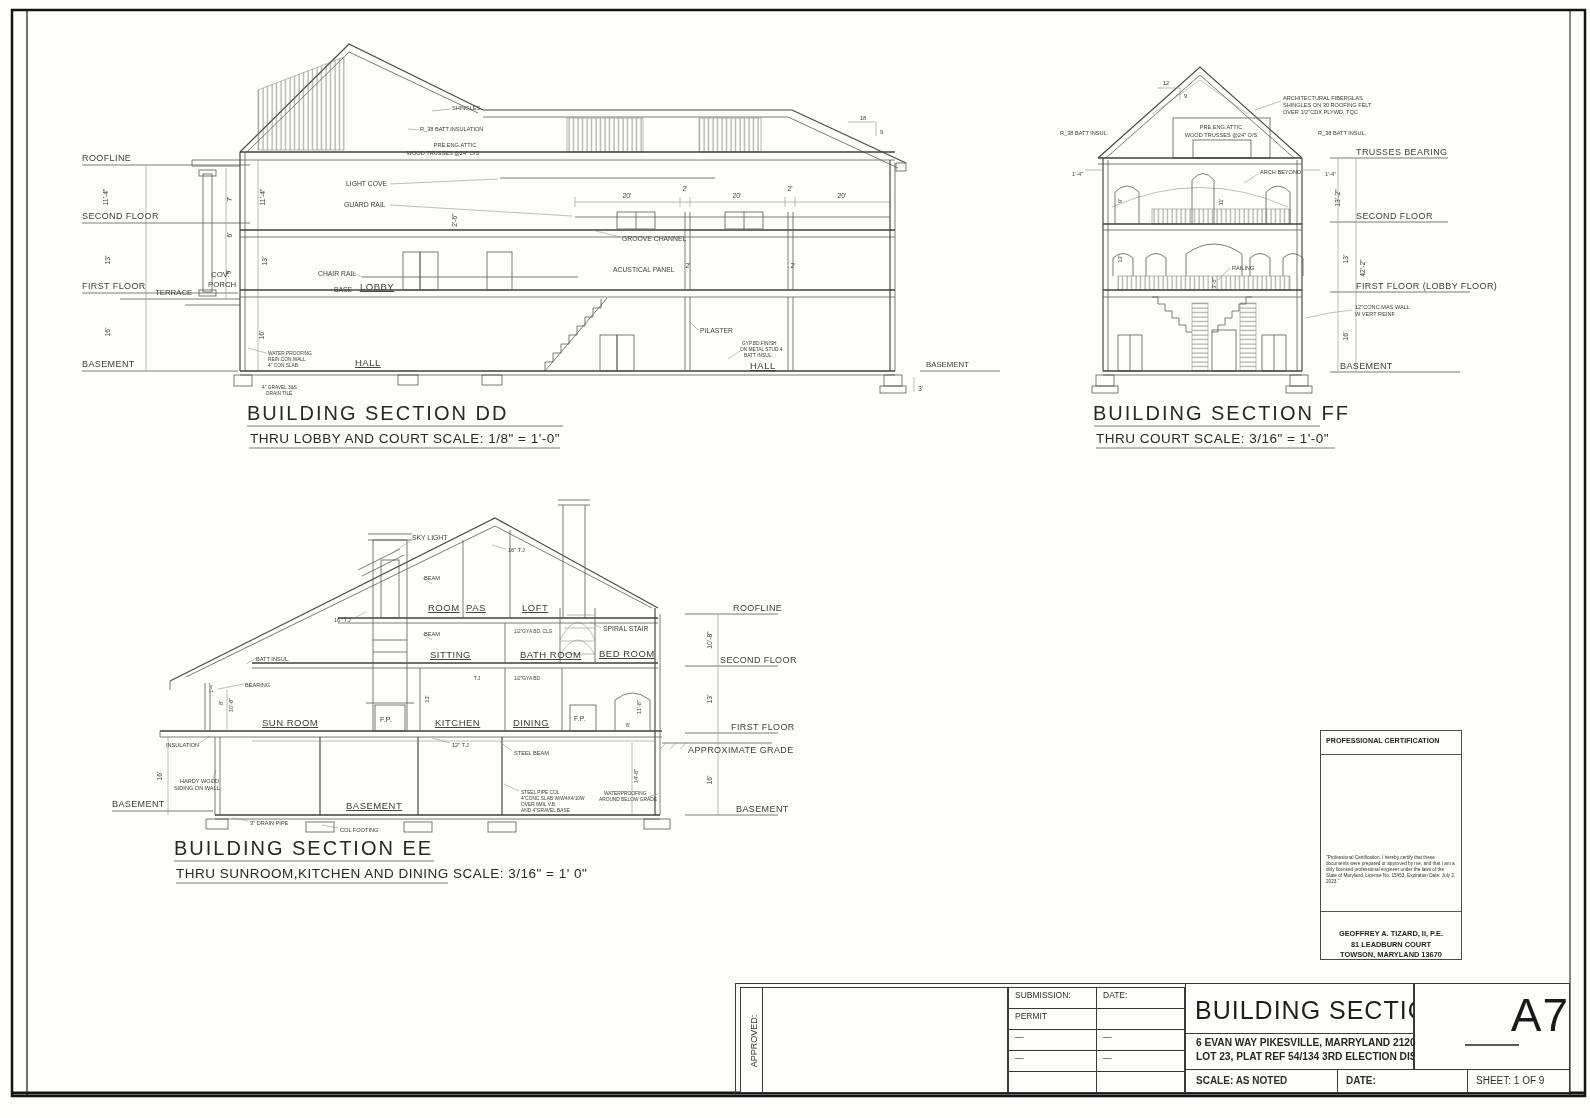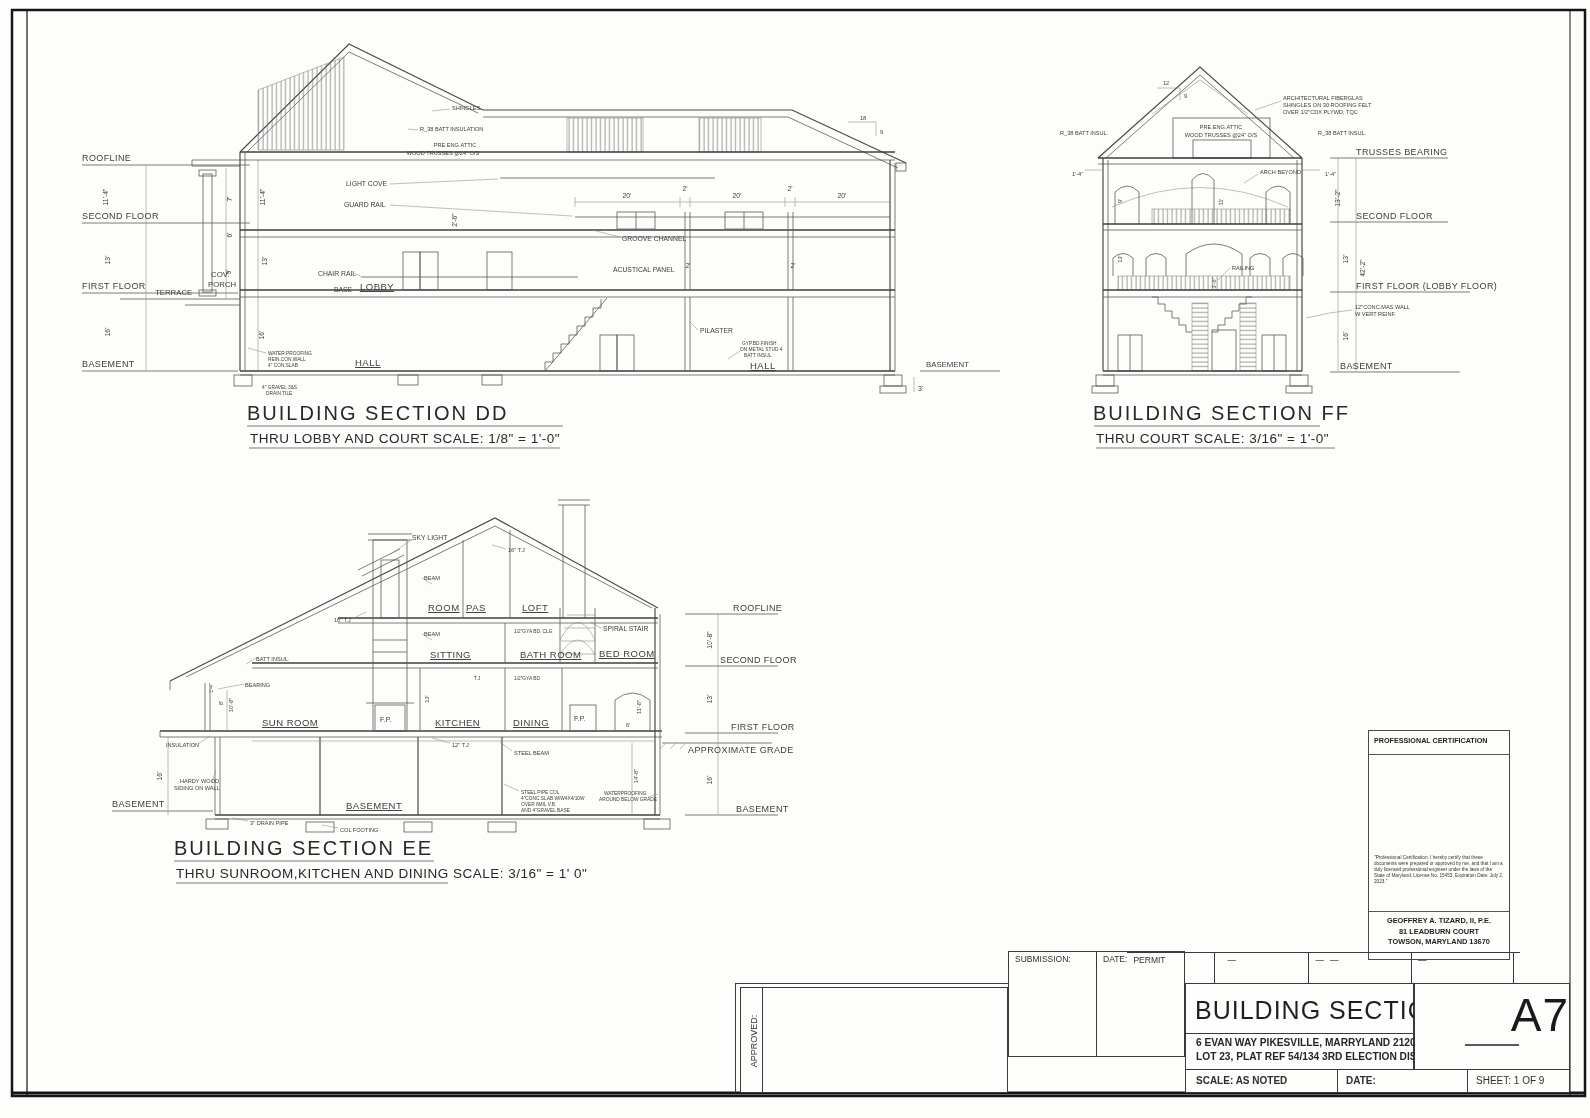--- a/index.html
+++ b/index.html
@@ -12,32 +12,32 @@
   .rooms{font-size:7px;letter-spacing:.2px}
   .ttl{font-size:20px;fill:#282828;letter-spacing:2px}
   .sub{font-size:13.5px;fill:#282828;letter-spacing:.5px}
   .ln{stroke:#5a5a5a;stroke-width:.8;fill:none}
   .lt{stroke:#8a8a8a;stroke-width:.55;fill:none}
   .lh{stroke:#3f3f3f;stroke-width:1.7;fill:none}
   .lw{stroke:#4a4a4a;stroke-width:1.2;fill:none}
   .hatch{fill:url(#vl);stroke:#777;stroke-width:.5}
   .hhatch{fill:url(#hl);stroke:#777;stroke-width:.5}
   
-  .cert{position:absolute;left:1368px;top:730px;width:142px;height:230px;border:1.4px solid #4a4a4a;background:#fdfdfb;box-sizing:border-box;}
+  .cert{position:absolute;left:1320px;top:730px;width:142px;height:230px;border:1.4px solid #4a4a4a;background:#fdfdfb;box-sizing:border-box;}
   .cert-title{font-size:7.2px;font-weight:bold;color:#222;padding:5px 4px 4px 5px;border-bottom:1px solid #555;height:24px;box-sizing:border-box;}
   .cert-gap{height:100px;}
   .cert-body{font-size:4.7px;line-height:1.3;color:#333;padding:0 5px;height:56px;box-sizing:border-box;}
-  .cert-name{border-top:1px solid #555;text-align:center;font-size:7.4px;font-weight:bold;color:#1d1d1d;line-height:1.45;padding-top:4px;}
+  .cert-name{border-top:1px solid #555;text-align:center;font-size:7.4px;font-weight:bold;color:#1d1d1d;line-height:1.45;padding-top:17px;}
   
   .tb{position:absolute;box-sizing:border-box;border:1px solid #3a3a3a;background:#fdfdfb;color:#2e2e2e;}
   .tb-outline{position:absolute;left:735px;top:983px;width:835px;height:110px;border-left:1.2px solid #3a3a3a;border-top:1.2px solid #3a3a3a;box-sizing:border-box;}
   .tb-approved{left:740px;top:987px;width:23px;height:106px;}
   .tb-approved span{position:absolute;left:-32px;top:48px;transform:rotate(-90deg);font-size:9px;color:#333;white-space:nowrap;display:block;width:90px;text-align:center;}
   .tb-blank{left:762px;top:987px;width:246px;height:106px;}
-  .tb-table{left:1008px;top:951px;width:177px;height:106px;display:flex;flex-direction:row;}
+  .tb-table{left:1008px;top:987px;width:177px;height:106px;display:flex;flex-direction:column;}
   .tb-row{display:flex;flex:1;border-top:1px solid #3a3a3a;}
   .tb-row:first-child{border-top:none;}
   .tb-c1{width:87px;padding:2px 0 0 6px;font-size:8.5px;box-sizing:border-box;}
   .tb-c2{flex:1;border-left:1px solid #3a3a3a;padding:2px 0 0 6px;font-size:8.5px;box-sizing:border-box;}
   .tb-main{left:1185px;top:983px;width:229px;height:87px;}
   .tb-main-title{font-size:25px;letter-spacing:1px;color:#1f1f1f;padding:12px 0 0 9px;white-space:nowrap;height:50px;box-sizing:border-box;border-bottom:1px solid #3a3a3a;}
   .tb-addr{font-size:10.2px;font-weight:bold;color:#262626;padding:3px 0 0 10px;white-space:nowrap;}
   .tb-a7{left:1414px;top:983px;width:156px;height:87px;text-align:right;}
   .tb-a7-num{font-size:46px;color:#1a1a1a;letter-spacing:1px;margin-top:4px;}
   .tb-a7-rule{width:54px;height:2px;background:#5a5a5a;margin:2px auto 0 auto;}

